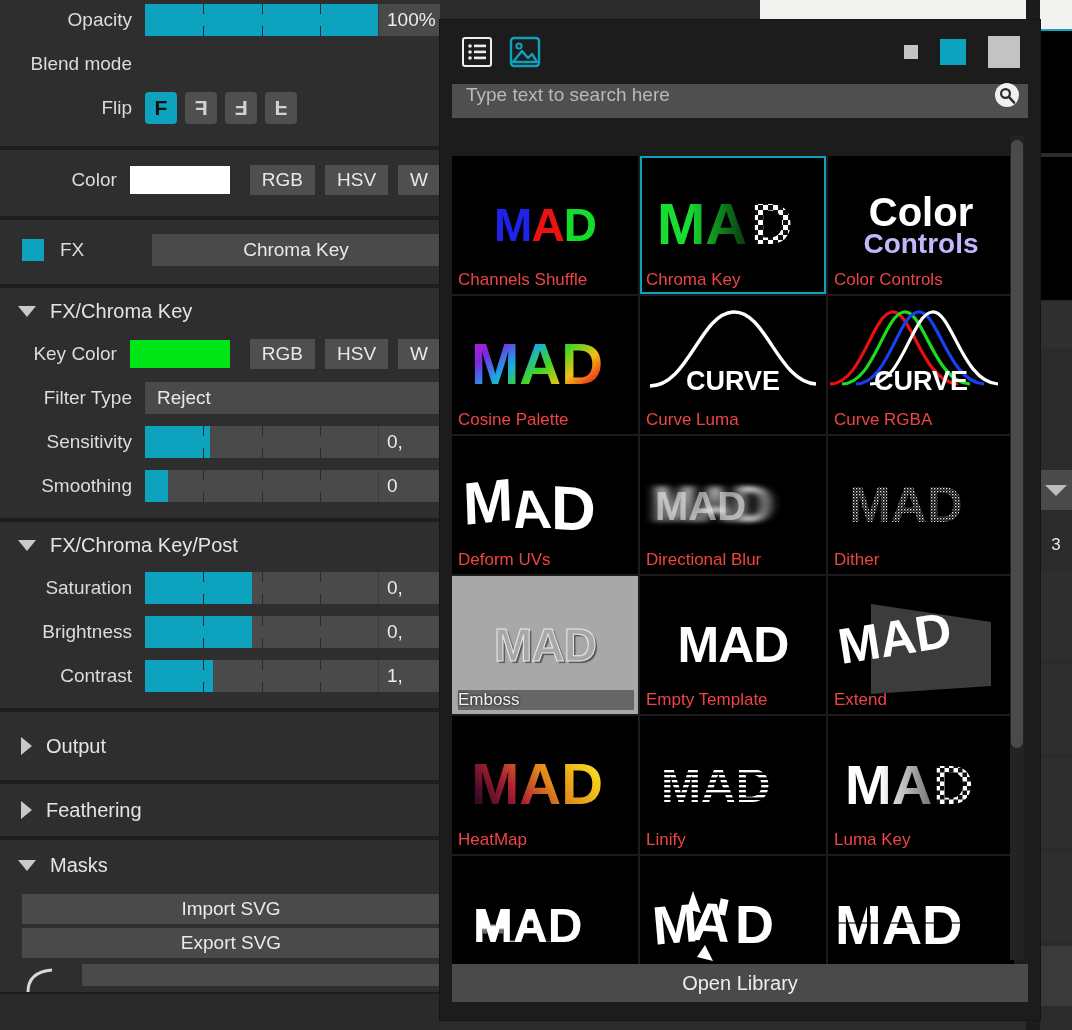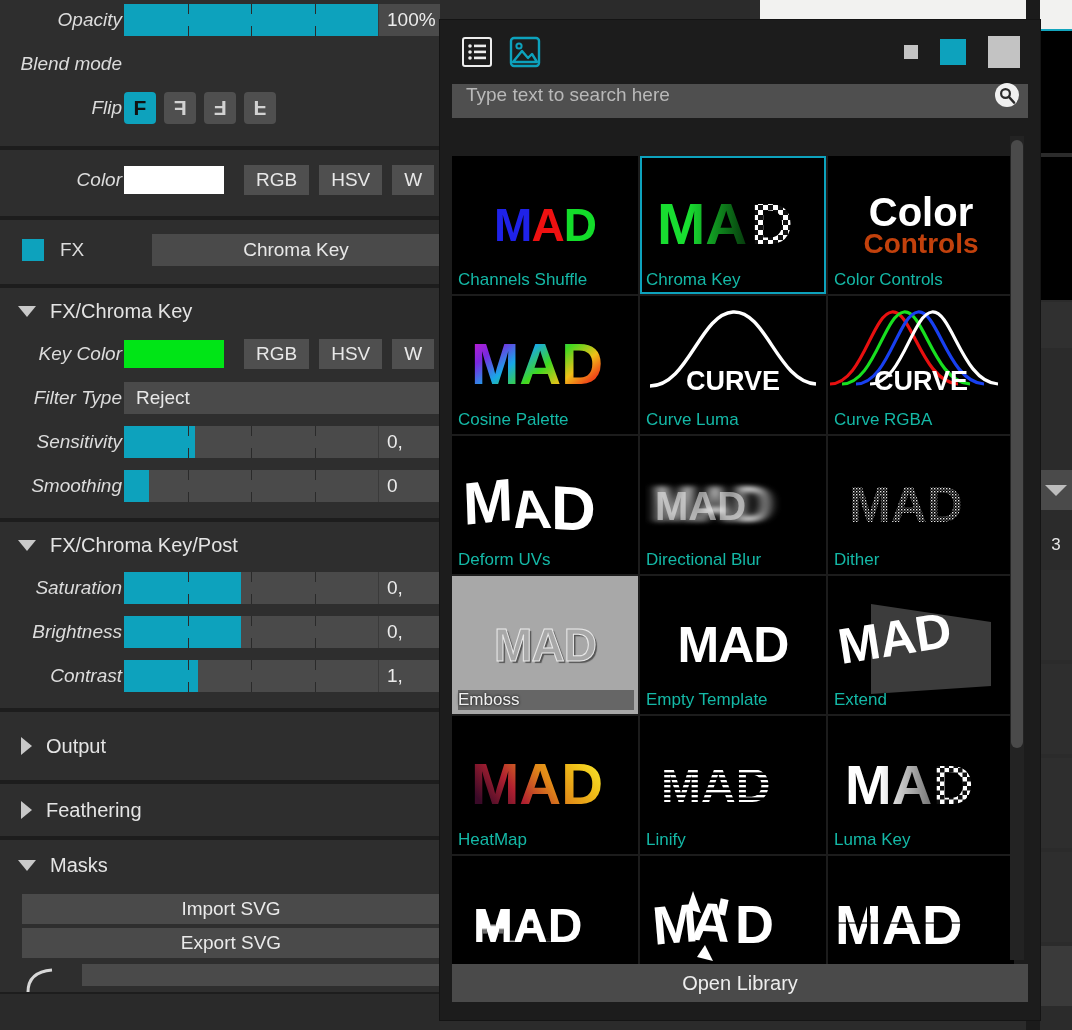--- a/index.html
+++ b/index.html
@@ -48,22 +48,22 @@
     position: absolute; left: 0; top: 0; width: 440px; height: 1030px;
     background: #2a2a2a; overflow: hidden;
   }
   .sect { background: #2e2e2e; border-top: 2px solid #1d1d1d; border-bottom: 2px solid #1d1d1d; }
   .sect.first { border-top: none; }
   .prow {
     display: flex; align-items: center; height: 40px; padding: 0 0 0 0;
     margin-bottom: 4px;
   }
   .plabel {
-    width: 124px; text-align: right; padding-right: 2px;
-    color: #dcdcdc; font-size: 19px; white-space: nowrap; font-style: italic;
+    width: 145px; text-align: right; padding-right: 13px;
+    color: #dcdcdc; font-size: 19px; white-space: nowrap;
   }
   .pfield { flex: 1; height: 32px; position: relative; }
 
   .slider {
     position: relative; height: 32px; background: #4a4a4a; overflow: hidden;
     display: flex; align-items: stretch;
   }
   .slider .track { position: relative; flex: 1; height: 100%; background: #4a4a4a; }
   .slider .fill { position: absolute; left: 0; top: 0; bottom: 0; background: #0da2bd; }
   .slider .tick { position: absolute; top: 0; width: 1px; height: 10px; background: #2a2a2a; }
@@ -142,21 +142,21 @@
   }
   .grid { display: grid; grid-template-columns: repeat(3, 186px); gap: 2px; }
   .cell {
     position: relative; width: 186px; height: 138px; background: #000;
     overflow: hidden; border: 2px solid transparent;
   }
   .cell.sel { border-color: #0da2bd; }
   .cell .thumb { position: absolute; inset: 0; display: flex; align-items: center; justify-content: center; }
   .cell .cap {
     position: absolute; left: 4px; bottom: 2px; right: 2px;
-    color: #14b8a6; font-size: 17px; text-shadow: 0 0 3px #000; white-space: nowrap;
+    color: #ef4444; font-size: 17px; text-shadow: 0 0 3px #000; white-space: nowrap;
   }
   .cell.light { background: #a8a8a8; }
   .cell.light .cap { color: #f0f0f0; }
 
   .madtxt { font-size: 46px; font-weight: bold; letter-spacing: -1px; font-family: "Liberation Sans", sans-serif; }
 
   .scrollbar {
     position: absolute; left: 1010px; top: 136px; width: 14px; height: 824px;
     background: #232323;
   }
@@ -480,21 +480,21 @@
               <text x="4" y="54" font-family="Liberation Sans, sans-serif" font-size="58" font-weight="bold" fill="url(#ckfade)">MA</text>
               <text x="98" y="54" font-family="Liberation Sans, sans-serif" font-size="58" font-weight="bold" fill="url(#ckck)">D</text>
             </svg>
           </div>
           <div class="cap">Chroma Key</div>
         </div>
 
         <div class="cell">
           <div class="thumb" style="flex-direction:column;line-height:0.92;">
             <span style="color:#fff;font-size:40px;font-weight:bold;">Color</span>
-            <span style="color:#c2410c;font-size:28px;font-weight:bold;">Controls</span>
+            <span style="color:#c4b5fd;font-size:28px;font-weight:bold;">Controls</span>
           </div>
           <div class="cap">Color Controls</div>
         </div>
 
         <div class="cell">
           <div class="thumb">
             <svg width="160" height="70" viewBox="0 0 160 70">
               <defs>
                 <linearGradient id="cosg" x1="0" y1="0" x2="1" y2="0.6">
                   <stop offset="0" stop-color="#e018c8"></stop>

